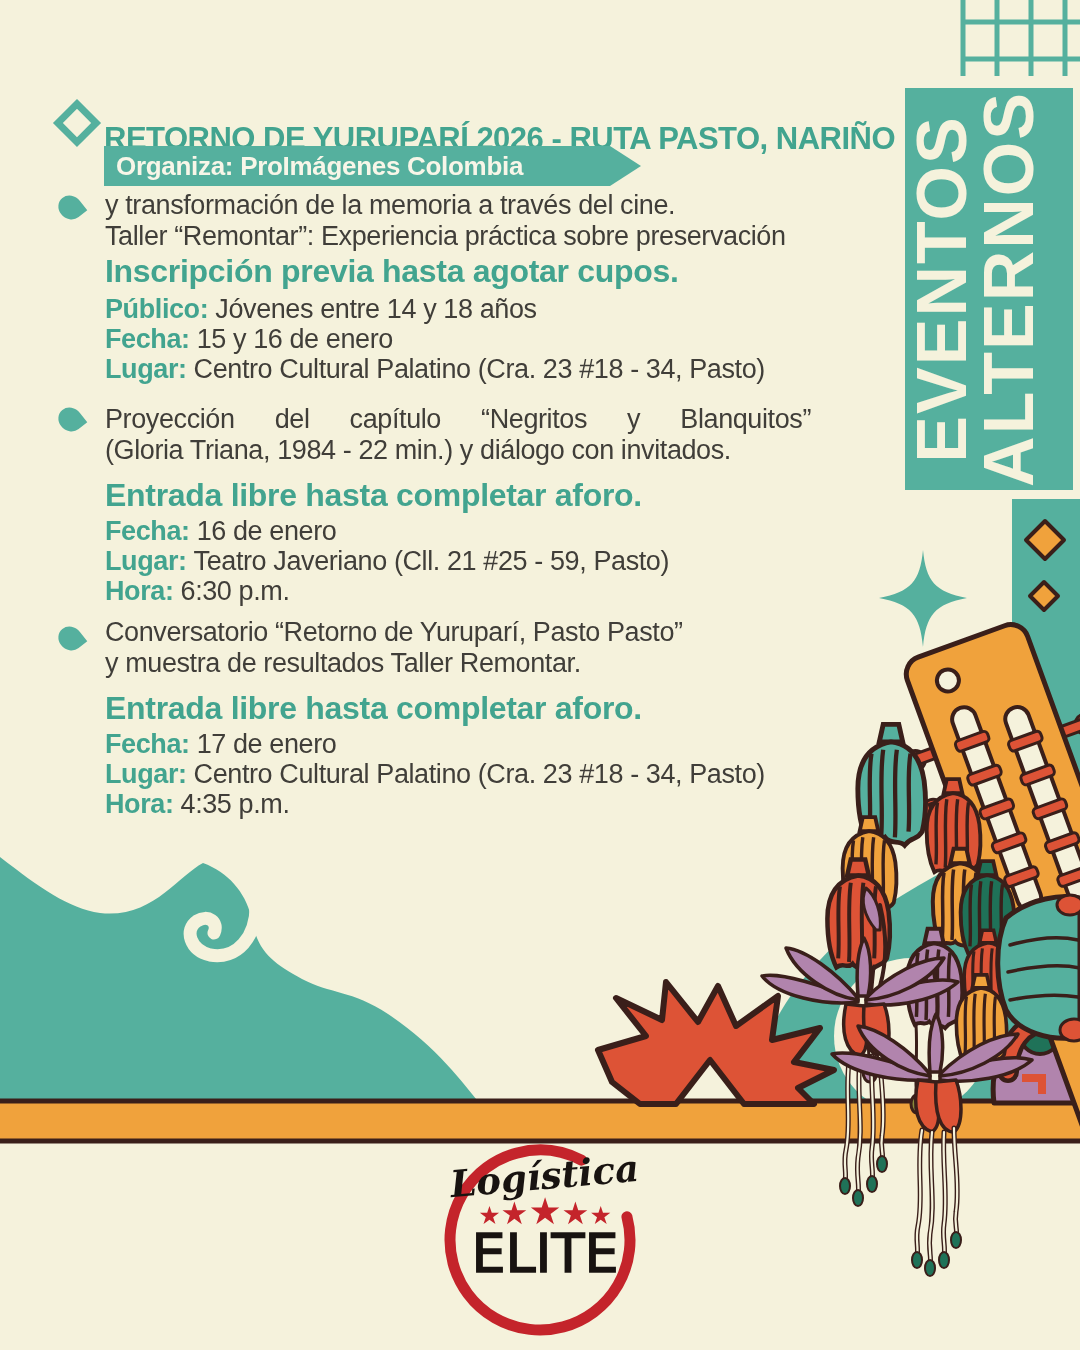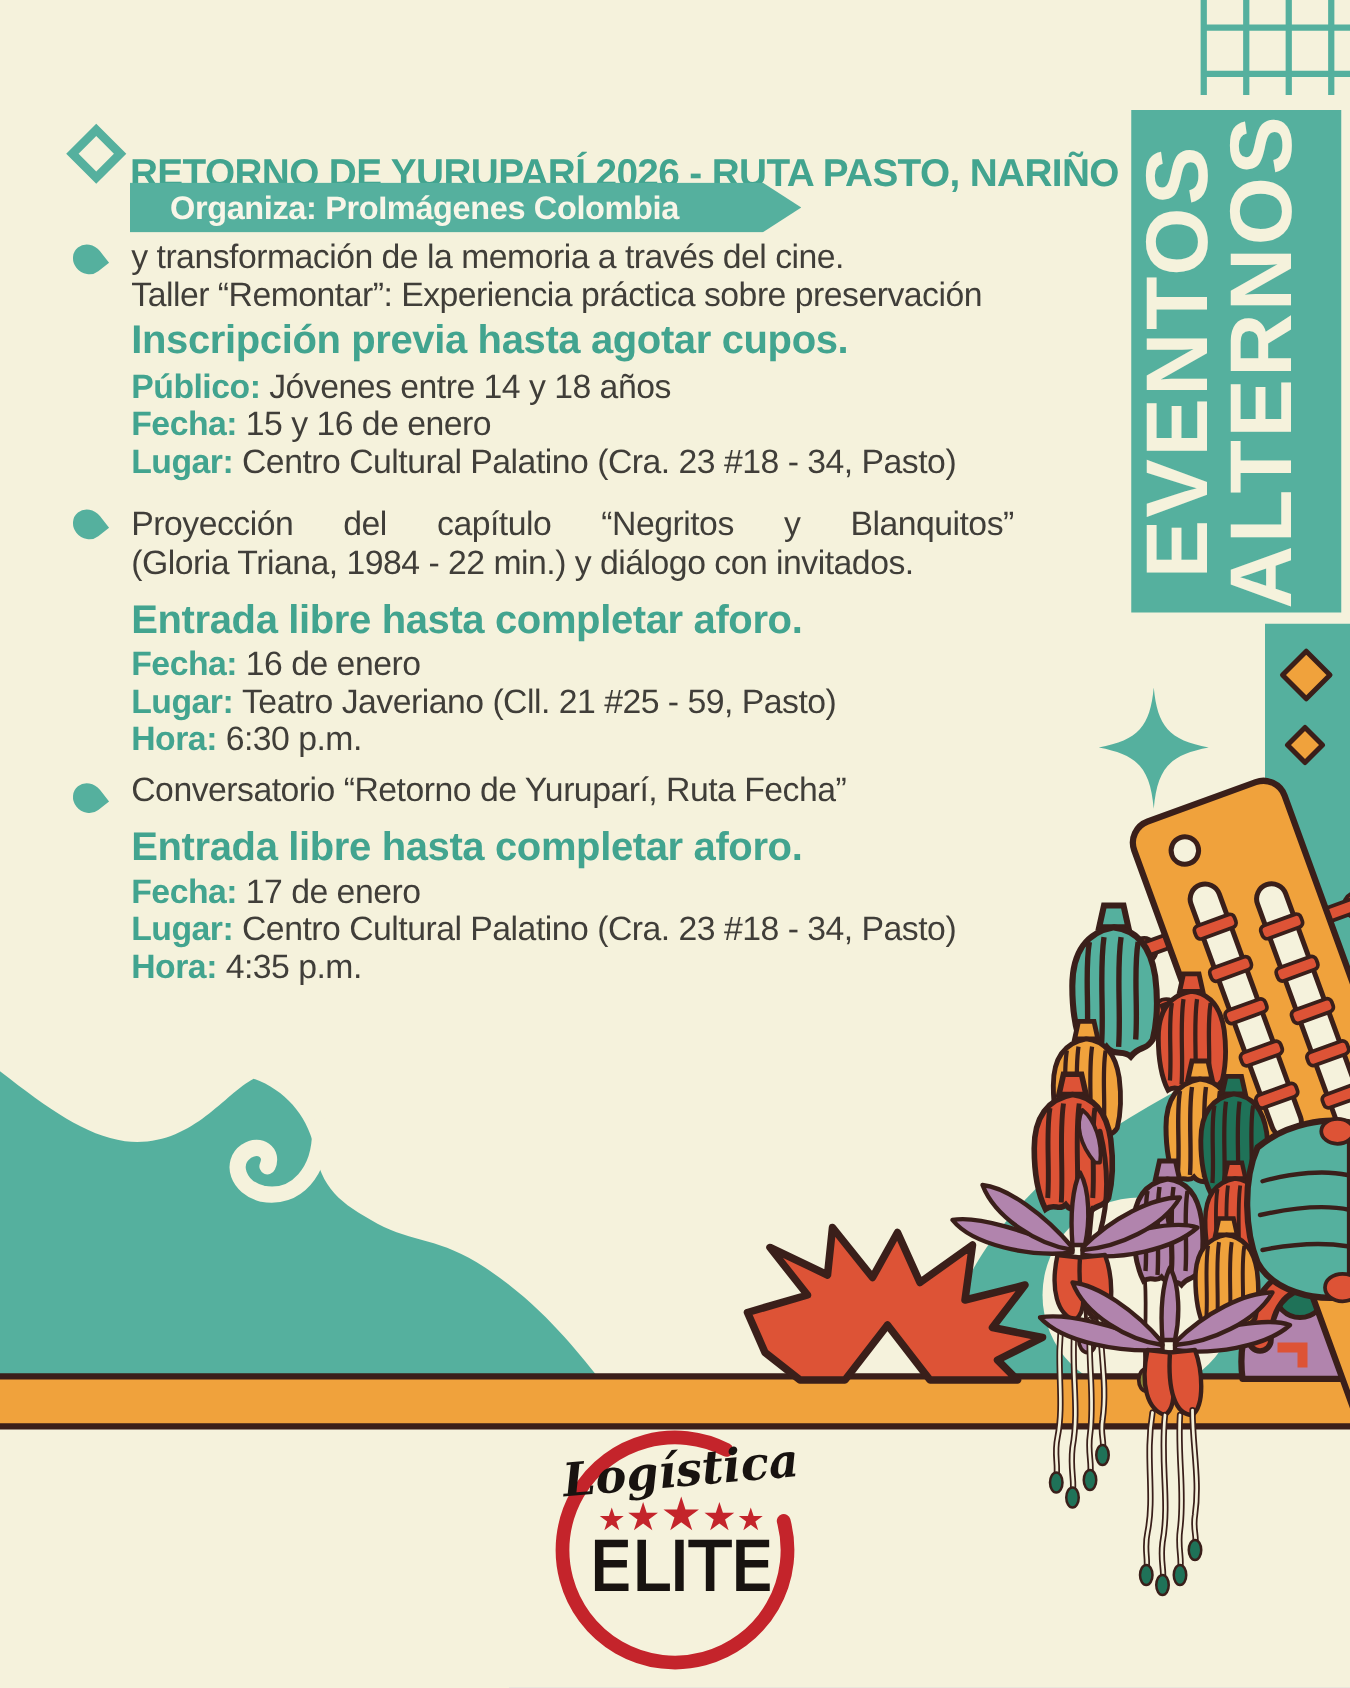--- a/index.html
+++ b/index.html
@@ -18,21 +18,21 @@
 
   
   .hdr-diamond{position:absolute;left:60px;top:106px;width:20px;height:20px;
     border:7px solid var(--c-teal,#55b09e);transform:rotate(45deg);z-index:5;}
   .title{position:absolute;left:104px;top:100px;width:800px;z-index:5;
     font-size:31px;font-weight:bold;letter-spacing:-0.5px;white-space:nowrap;
     color:var(--c-teal-text,#42a48f);}
   .org-banner{position:absolute;left:104px;top:146px;width:537px;height:40px;z-index:5;
     background:var(--c-teal,#55b09e);
     clip-path:polygon(0 0,506px 0,537px 50%,506px 100%,0 100%);}
-  .org-banner span{display:block;padding-left:32px;line-height:40px;
+  .org-banner span{display:block;padding-left:12px;line-height:40px;
     font-size:26px;font-weight:bold;color:#f8f6e8;letter-spacing:-0.3px;}
 
   
   .event{position:absolute;left:105px;width:765px;z-index:5;
     color:var(--c-dark-text,#403e39);}
   .e1{top:190px}.e2{top:404px}.e3{top:617px}
   .bullet{position:absolute;left:-46px;width:23px;height:25px;
     background:var(--c-teal,#55b09e);border-radius:0 55% 50% 55%;
     transform:rotate(142deg);}
   .e1 .bullet{top:5px}.e2 .bullet{top:3px}.e3 .bullet{top:9px}
@@ -261,21 +261,22 @@
     <p class="note note-sp">Entrada libre hasta completar aforo.</p>
     <div class="fields" style="margin-top:6px">
       <p class="field"><span class="flabel">Fecha:</span><span class="fvalue">16 de enero</span></p>
       <p class="field"><span class="flabel">Lugar:</span><span class="fvalue">Teatro Javeriano (Cll. 21 #25 - 59, Pasto)</span></p>
       <p class="field"><span class="flabel">Hora:</span><span class="fvalue">6:30 p.m.</span></p>
     </div>
   </section>
 
   <section class="event e3">
     <span class="bullet"></span>
-    <p class="desc">Conversatorio “Retorno de Yuruparí, Ruta Fecha”</p>
+    <p class="desc">Conversatorio “Retorno de Yuruparí, Pasto Pasto”</p>
+    <p class="desc">y muestra de resultados Taller Remontar.</p>
     <p class="note note-sp">Entrada libre hasta completar aforo.</p>
     <div class="fields" style="margin-top:6px">
       <p class="field"><span class="flabel">Fecha:</span><span class="fvalue">17 de enero</span></p>
       <p class="field"><span class="flabel">Lugar:</span><span class="fvalue">Centro Cultural Palatino (Cra. 23 #18 - 34, Pasto)</span></p>
       <p class="field"><span class="flabel">Hora:</span><span class="fvalue">4:35 p.m.</span></p>
     </div>
   </section>
 
   <div class="side-banner">
     <div class="side-banner-inner">

